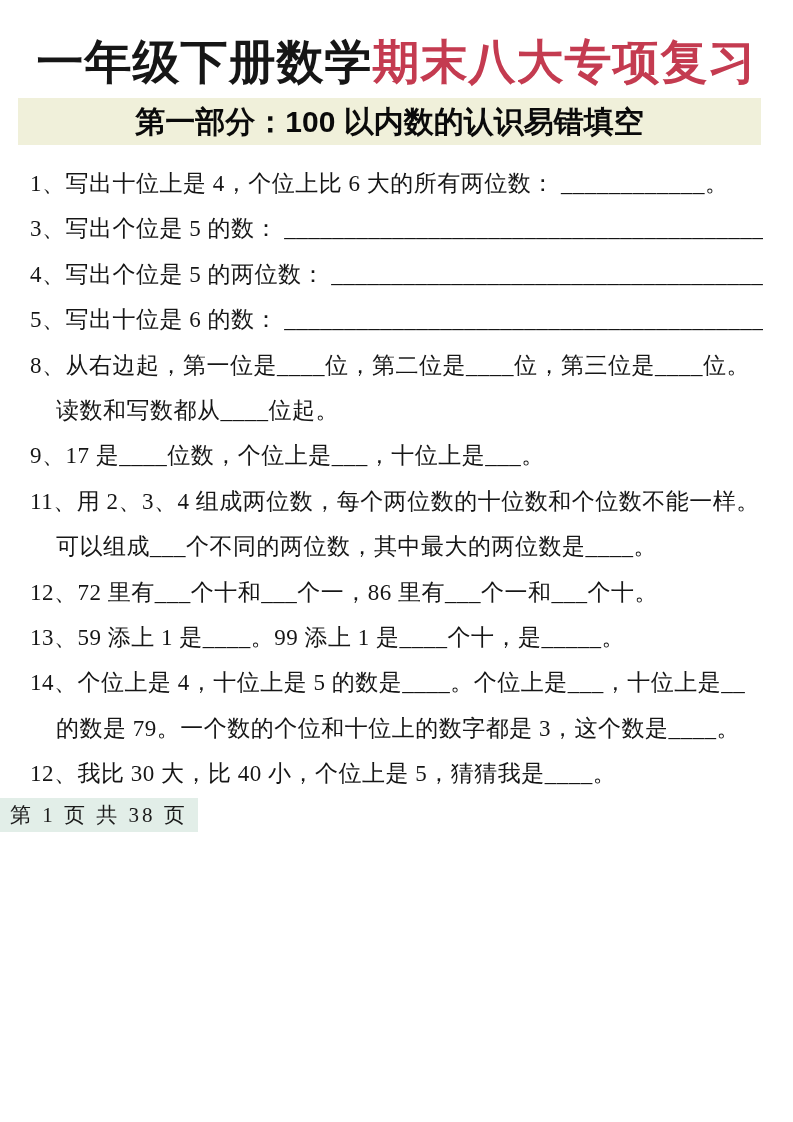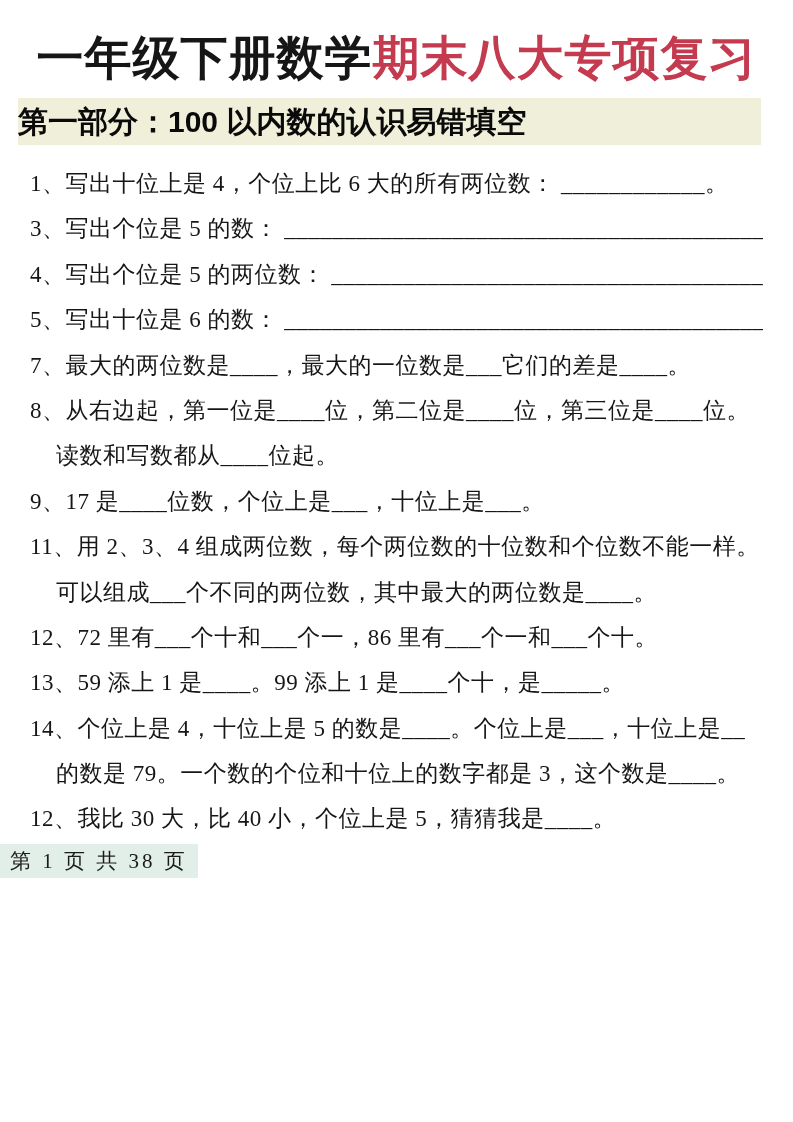--- a/index.html
+++ b/index.html
@@ -13,34 +13,34 @@
     width:793px;height:1122px;
     background:#ffffff;
     overflow:hidden;
     box-sizing:border-box;
     padding-top:34px;
     font-family:"Liberation Serif","DejaVu Serif",serif;
     color:#161616;
   }
   .title{
     text-align:center;
-    font-family:Liberation Mono, monospace;
+    font-family:Liberation Sans, sans-serif;
     font-weight:bold;
     font-size:47px;
     line-height:56px;
     letter-spacing:1px;
     white-space:nowrap;
   }
   .title .red{color:var(--title-red);}
   .section-banner{
     margin:8px 32px 0 18px;
     background:var(--section-bg);
     height:47px;
     line-height:47px;
-    text-align:left;
+    text-align:center;
     font-family:"Liberation Sans","DejaVu Sans",sans-serif;
     font-weight:bold;
     font-size:30px;
     color:#0a0a0a;
   }
   .questions{
     margin:16px 30px 0 30px;
     font-size:23px;
     line-height:45.4px;
   }
@@ -82,23 +82,20 @@
     <div>
       <div class="q-line">3、写出个位是 5 的数： ___________________________________________</div>
     </div>
     <div>
       <div class="q-line">4、写出个位是 5 的两位数： _____________________________________</div>
     </div>
     <div>
       <div class="q-line">5、写出十位是 6 的数： ____________________________________________</div>
     </div>
     <div>
-      <div class="q-line">7、最大的两位数是____，最大的一位数是___它们的差是____。</div>
-    </div>
-    <div>
       <div class="q-line">8、从右边起，第一位是____位，第二位是____位，第三位是____位。</div>
       <div class="q-line cont">读数和写数都从____位起。</div>
     </div>
     <div>
       <div class="q-line">9、17 是____位数，个位上是___，十位上是___。</div>
     </div>
     <div>
       <div class="q-line">11、用 2、3、4 组成两位数，每个两位数的十位数和个位数不能一样。</div>
       <div class="q-line cont">可以组成___个不同的两位数，其中最大的两位数是____。</div>
     </div>

